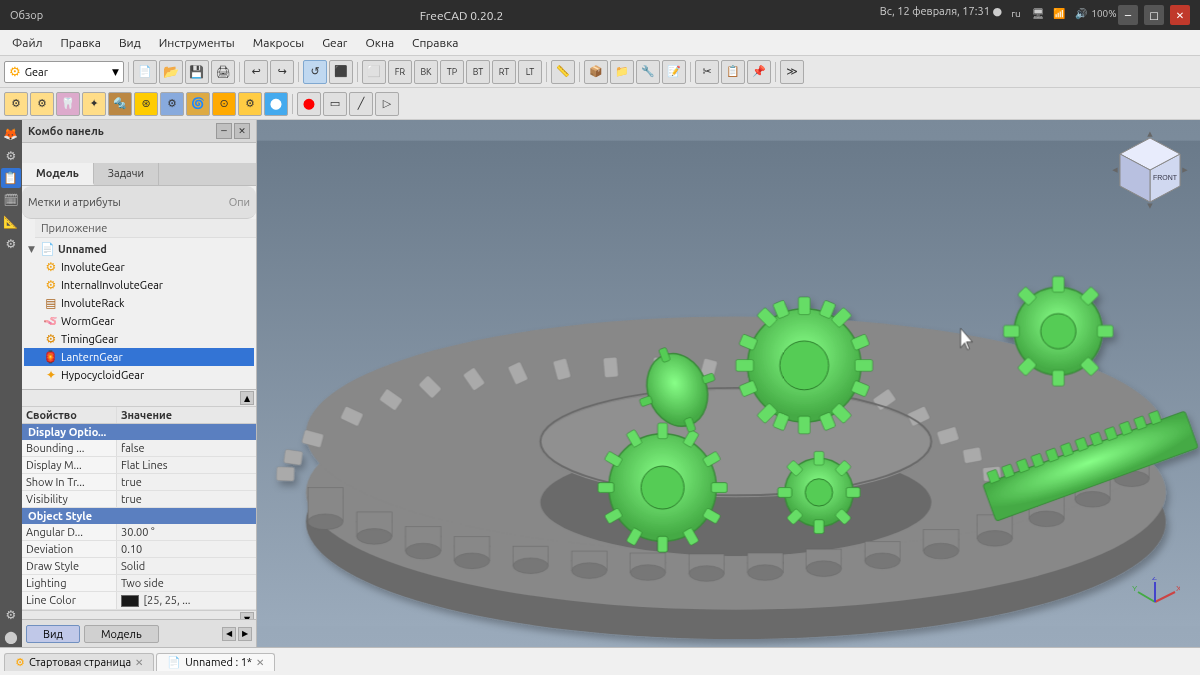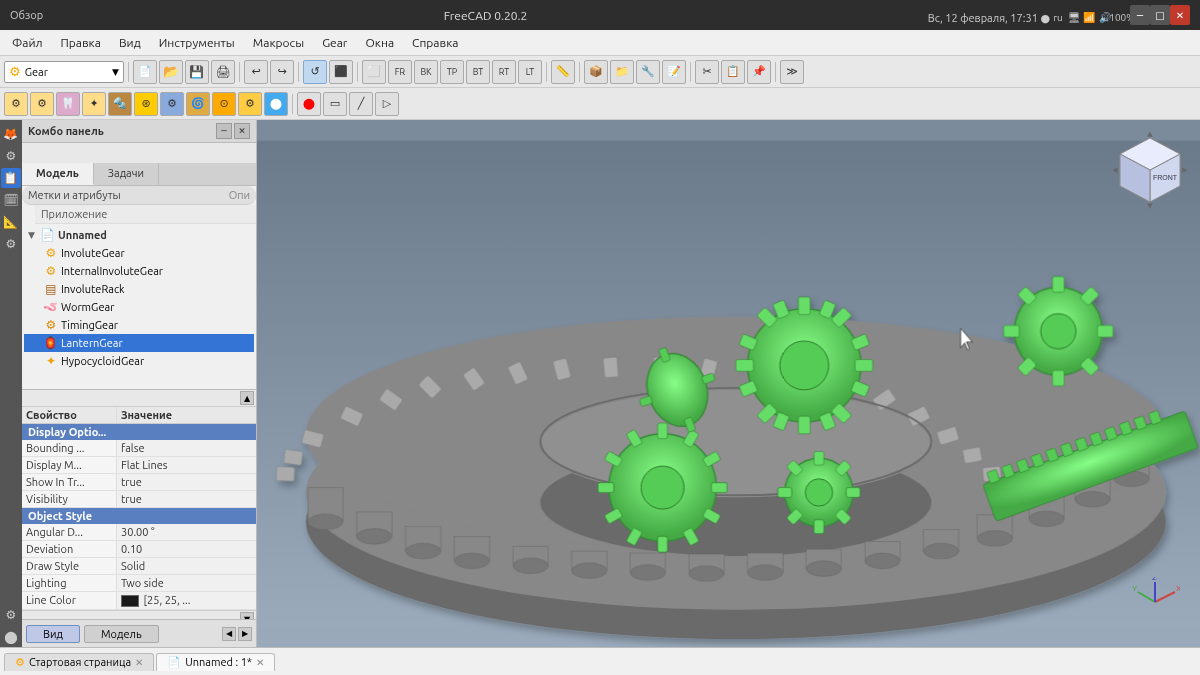--- a/index.html
+++ b/index.html
@@ -11,21 +11,21 @@
       background: #2d2d2d;
       display: flex;
       align-items: center;
       justify-content: space-between;
       padding: 0 10px;
       color: #ccc;
       font-size: 11px;
     }
     #titlebar-left { display: flex; gap: 8px; }
     #titlebar-center { color: #ddd; font-size: 12px; }
-    #titlebar-right { display: flex; align-items: flex-end; font-size: 11px; }
+    #titlebar-right { display: flex; align-items: flex-start; gap: 6px; font-size: 11px; }
     .tray-icon { width: 16px; height: 16px; display: inline-flex; align-items: center; justify-content: center; color: #ccc; font-size: 10px; }
     .win-btn { width: 20px; height: 20px; display: inline-flex; align-items: center; justify-content: center; background: #555; color: #fff; border-radius: 2px; font-size: 10px; cursor: pointer; }
     .win-btn.close { background: #c0392b; }
 
     
     #menubar {
       height: 26px;
       background: #f0f0f0;
       display: flex;
       align-items: center;
@@ -145,21 +145,21 @@
 
     #model-content {
       background: #f0f0f0;
       flex: 1;
       overflow-y: auto;
     }
 
     #attributes-header {
       display: flex;
       align-items: center;
-      padding: 3px 6px;
+      padding: 10px 6px;
       background: #e0e0e0;
       border-bottom: 1px solid #ccc;
       font-size: 11px;
       color: #444;
       border-radius: 9px;
     }
     #attributes-header span:last-child { margin-left: auto; color: #888; }
 
     #app-header {
       padding: 3px 6px;

